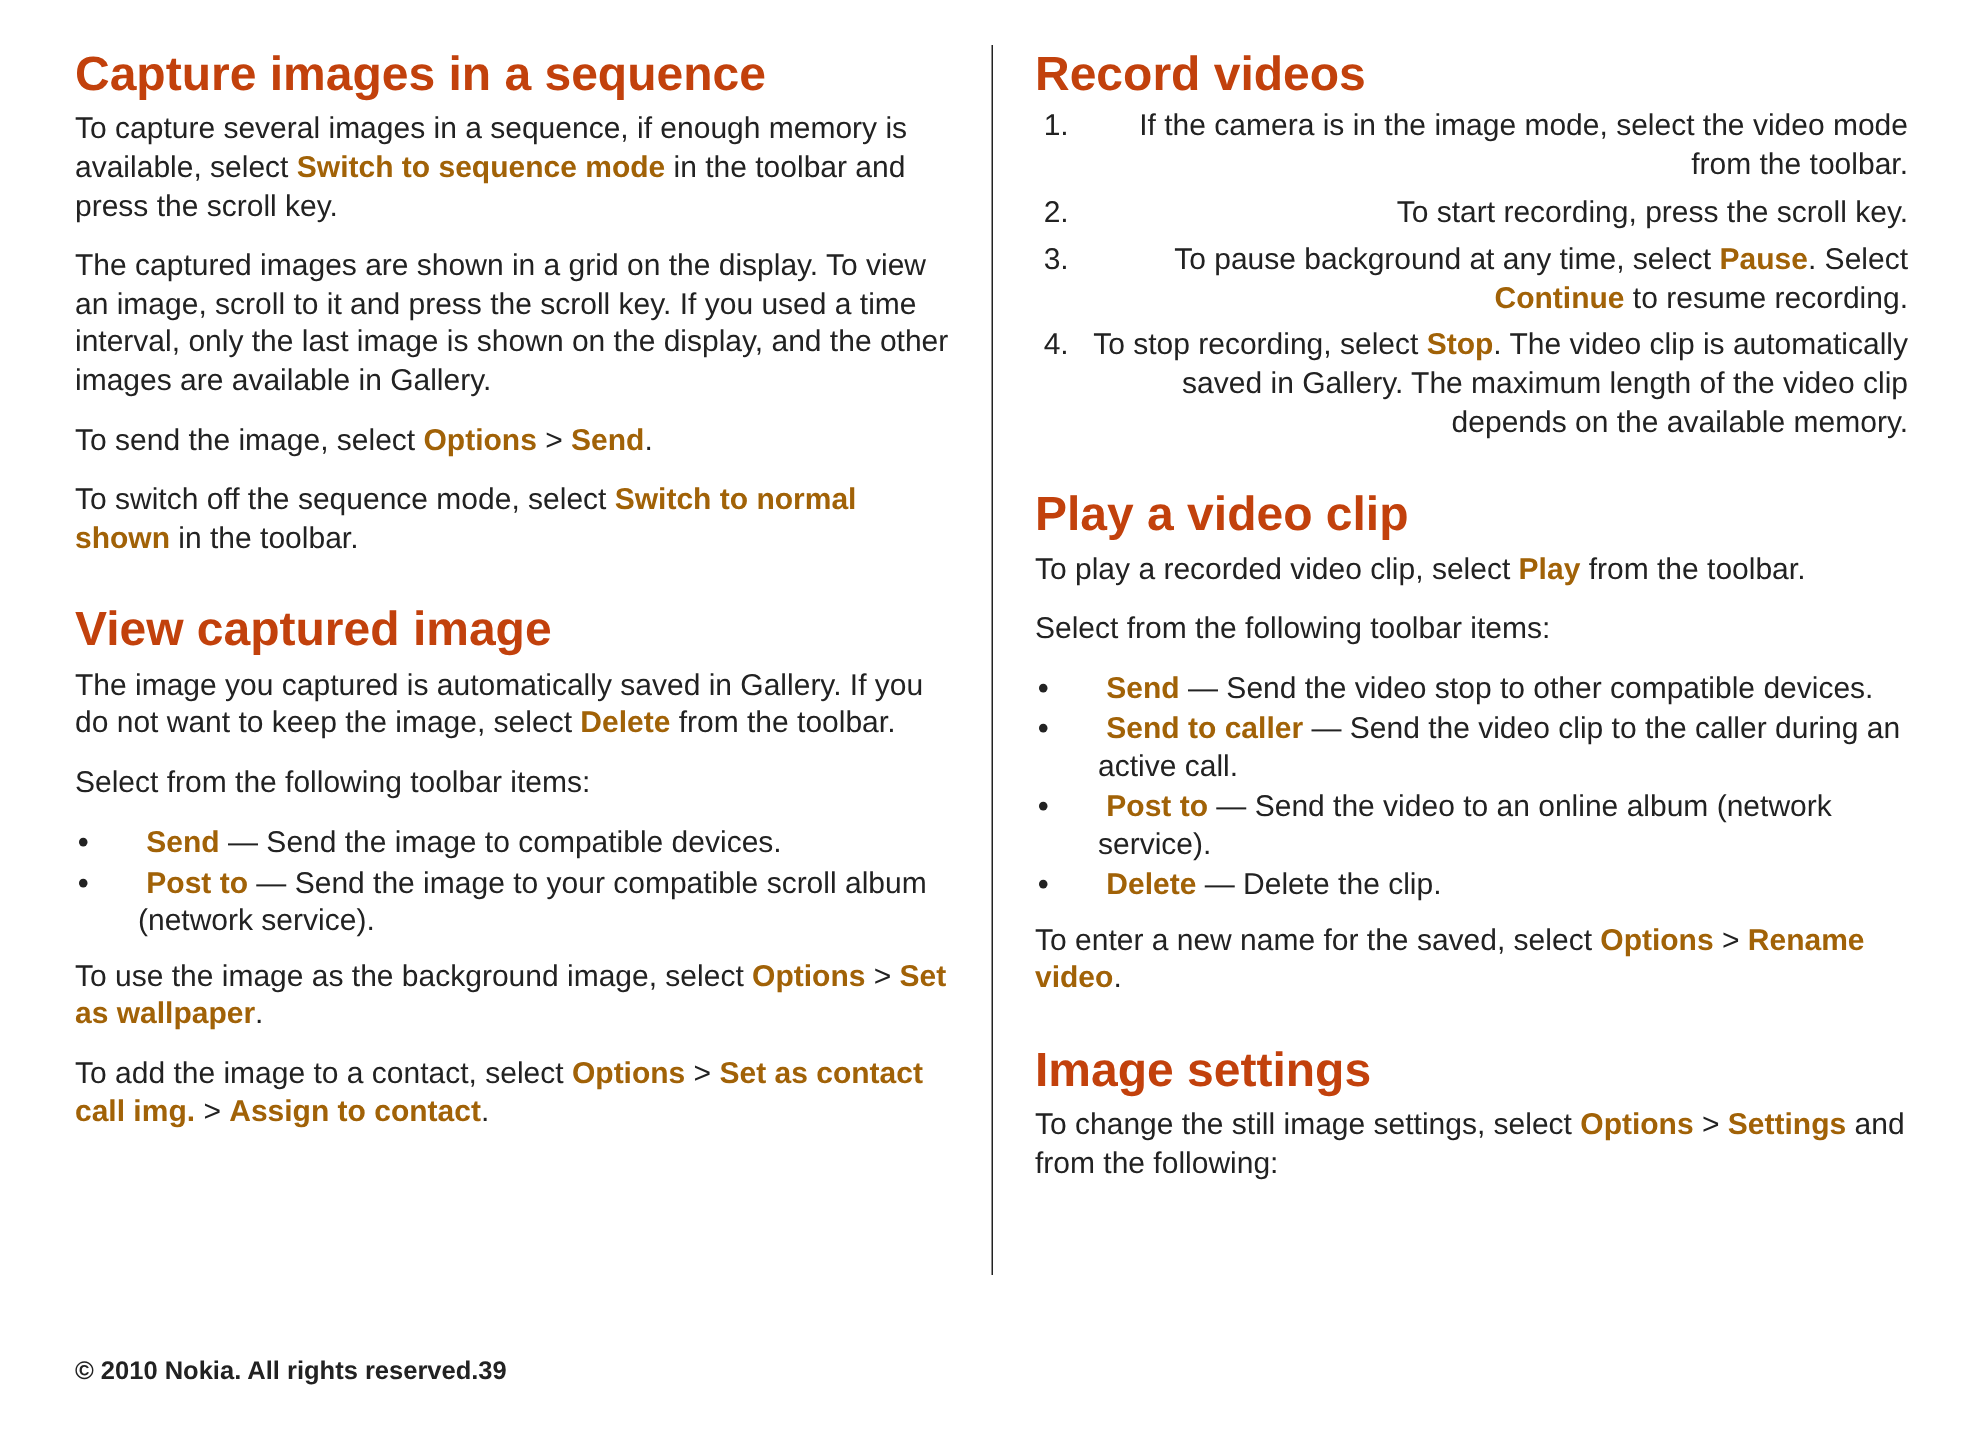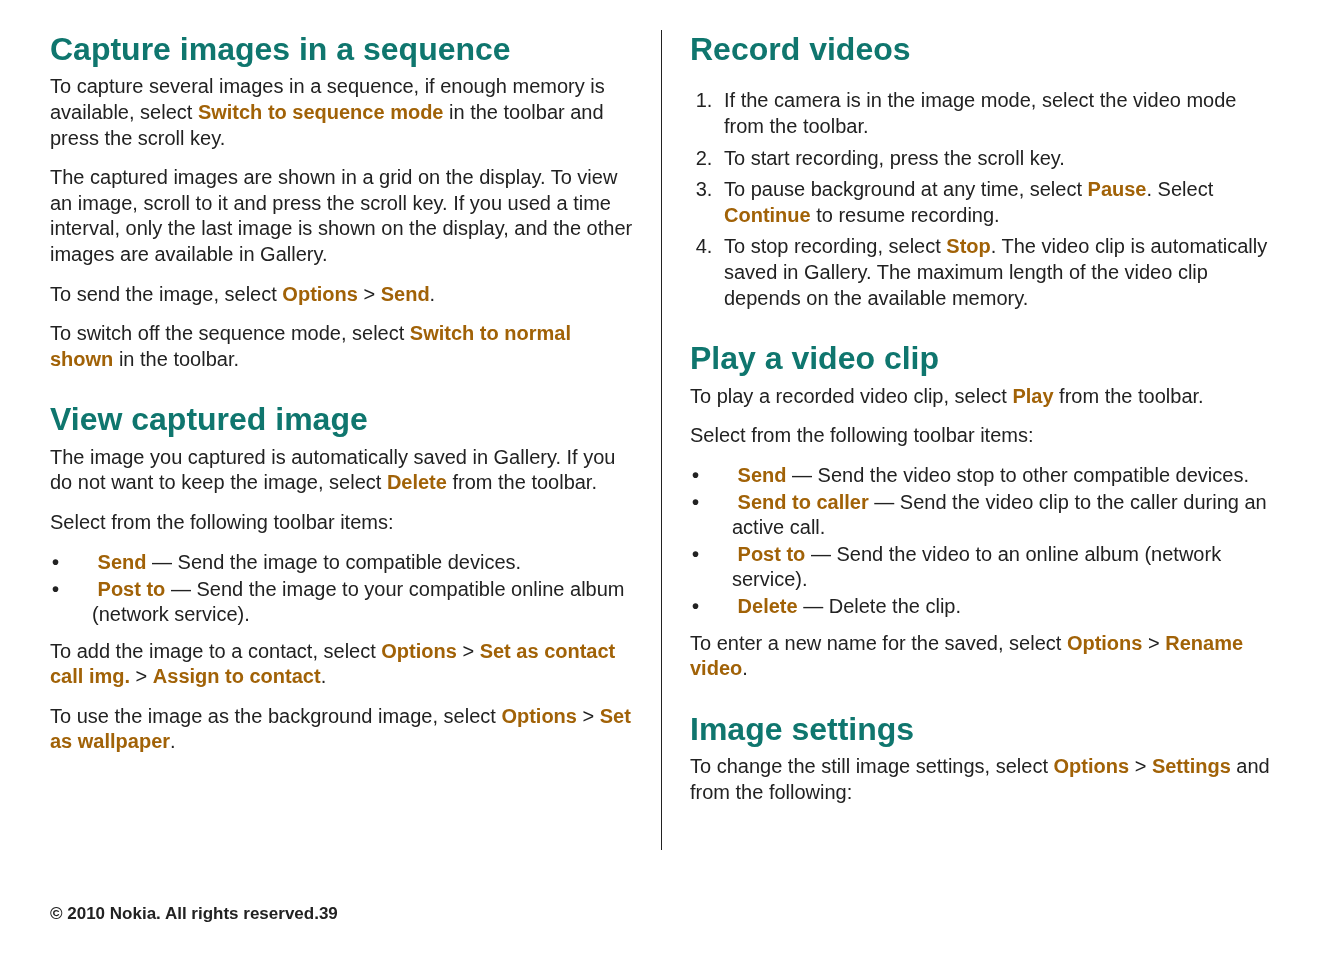--- a/index.html
+++ b/index.html
@@ -23,34 +23,35 @@
   .col {
     width: 50%;
     box-sizing: border-box;
   }
   .col-left { padding-right: 28px; }
   .col-right { padding-left: 28px; border-left: 1.5px solid #222; }
 
   h2 {
     font-size: 32px;
     font-weight: 700;
-    color: #0f766e;
+    color: #c2410c;
     margin: 0 0 4px 0;
     line-height: 1.2;
   }
   p {
     font-size: 20px;
     line-height: 1.28;
     margin: 6px 0 14px 0;
   }
   .blue { color: #a16207; font-weight: 700; }
 
   ol {
-    margin: 20px 0 14px 0;
+    margin: 4px 0 14px 0;
     padding-left: 28px;
+    text-align: right;
   }
   ol > li {
     font-size: 20px;
     line-height: 1.28;
     margin-bottom: 6px;
     padding-left: 6px;
   }
   ul {
     list-style: none;
     margin: 2px 0 12px 0;
@@ -114,30 +115,30 @@
         <span>The image you captured is automatically saved in Gallery. If you do not want to keep the image, select </span><span class="blue">Delete</span><span> from the toolbar.</span>
       </p>
 
       <p>Select from the following toolbar items:</p>
 
       <ul>
         <li>
           <span class="blue">Send</span><span>  — Send the image to compatible devices.</span>
         </li>
         <li>
-          <span class="blue">Post to</span><span>  — Send the image to your compatible online album (network service).</span>
+          <span class="blue">Post to</span><span>  — Send the image to your compatible scroll album (network service).</span>
         </li>
       </ul>
 
       <p>
-        <span>To add the image to a contact, select </span><span class="blue">Options</span><span> &gt; </span><span class="blue">Set as contact call img.</span><span> &gt; </span><span class="blue">Assign to contact</span><span>.</span>
+        <span>To use the image as the background image, select </span><span class="blue">Options</span><span> &gt; </span><span class="blue">Set as wallpaper</span><span>.</span>
       </p>
 
       <p>
-        <span>To use the image as the background image, select </span><span class="blue">Options</span><span> &gt; </span><span class="blue">Set as wallpaper</span><span>.</span>
+        <span>To add the image to a contact, select </span><span class="blue">Options</span><span> &gt; </span><span class="blue">Set as contact call img.</span><span> &gt; </span><span class="blue">Assign to contact</span><span>.</span>
       </p>
     </div>
 
     <div class="col col-right">
       <h2>Record videos</h2>
 
       <ol>
         <li>If the camera is in the image mode, select the video mode from the toolbar.</li>
         <li>To start recording, press the scroll key.</li>
         <li>

